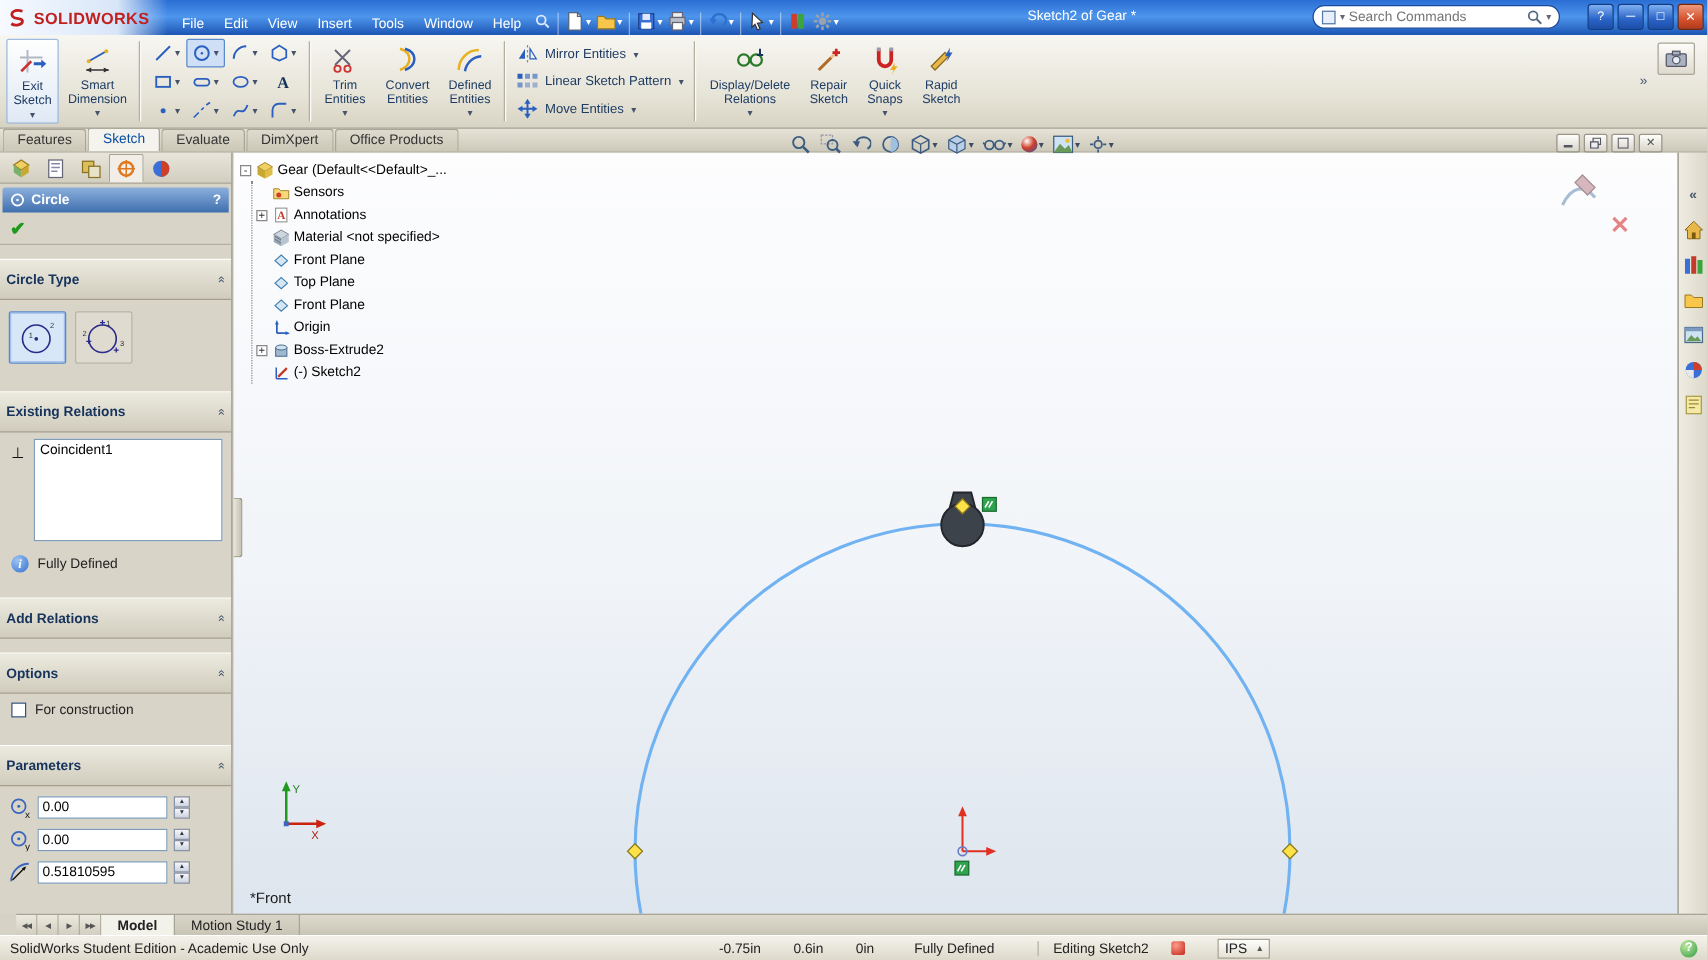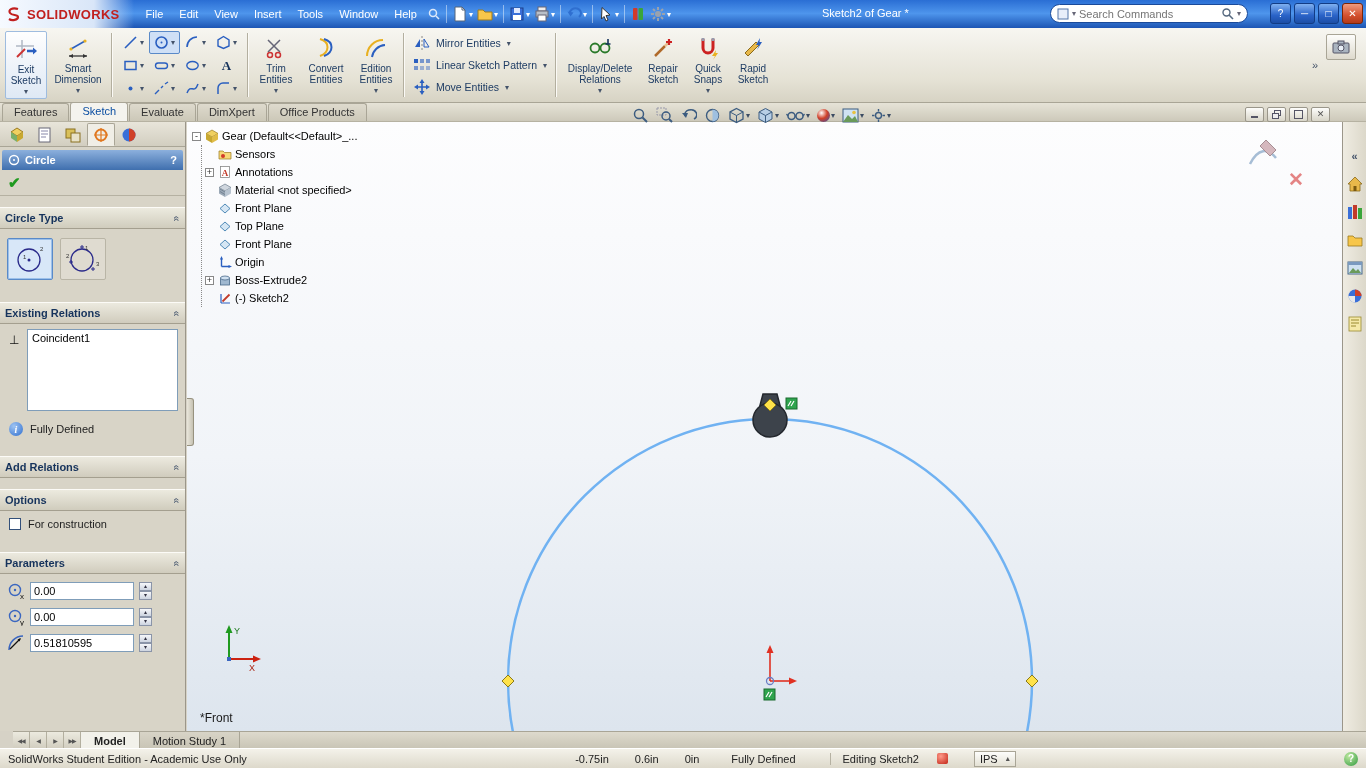--- a/index.html
+++ b/index.html
@@ -1,21 +1,21 @@
 <!DOCTYPE html>
 <html><head>
 <meta charset="utf-8">
 <style>
 *{margin:0;padding:0;box-sizing:border-box}
 html,body{width:1366px;height:768px;overflow:hidden}
 body{font-family:"Liberation Sans",sans-serif;font-size:11px;position:relative;background:#d6d2c6;color:#222}
 svg{display:block}
 
 
-#titlebar{position:absolute;left:0;top:0;width:1366px;height:28px;background:linear-gradient(180deg,#2a6ed4 0%,#4e95ec 48%,#1c55b4 100%);display:flex;align-items:center;color:#fff;z-index:60}
+#titlebar{position:absolute;left:0;top:0;width:1366px;height:28px;background:linear-gradient(180deg,#2a6ed4 0%,#4e95ec 48%,#1c55b4 100%);display:flex;align-items:flex-end;color:#fff;z-index:60}
 #logo{display:flex;align-items:center;gap:5px;height:28px;padding:0 14px 0 6px;background:linear-gradient(90deg,#f6faff 0%,#d9e6f8 70%,rgba(217,230,248,0) 100%)}
 #logo .lg-text{color:#c1201f;font-weight:bold;font-size:13px;letter-spacing:.3px}
 #menubar{display:flex;margin-left:4px}
 .menu-item{padding:3px 8px;cursor:default}
 .tb-sep{width:1px;height:18px;background:rgba(255,255,255,.45);margin:0 3px}
 .tbi{display:flex;align-items:center;height:22px;padding:0 2px}
 .dd{font-size:8px;color:#fff;margin-left:1px}
 #doc-title{position:absolute;left:822px;top:7px;font-size:11px;white-space:nowrap}
 #search-box{position:absolute;right:118px;top:4px;width:198px;height:19px;background:#fff;border-radius:10px;display:flex;align-items:center;padding:0 6px;border:1px solid #1a4a9a;gap:3px}
 #search-box input{flex:1;border:none;outline:none;font-size:11px;color:#666;background:transparent;min-width:0}
@@ -57,21 +57,21 @@
 
 
 #leftpanel{position:absolute;left:0;top:122px;width:186px;height:609px;background:#d8d4c7;border-right:1px solid #9b968a;z-index:30;display:flex;flex-direction:column;overflow:hidden}
 #pm-tabs{height:25px;display:flex;align-items:flex-end;background:linear-gradient(#e8e5da,#d2cec0);border-bottom:1px solid #a9a596;padding-left:3px;flex:none}
 .pm-tab{width:28px;height:23px;display:flex;align-items:center;justify-content:center;border:1px solid transparent}
 .pm-tab.active{background:#f0eee6;border-color:#a9a596;border-bottom-color:#f0eee6;border-radius:2px 2px 0 0}
 #pm-header{height:20px;margin:3px 2px 0;background:linear-gradient(180deg,#8cb0dd,#3f6fae);color:#fff;font-weight:bold;display:flex;align-items:center;gap:5px;padding:0 6px;border-radius:2px 2px 0 0;flex:none}
 #pm-header .q{margin-left:auto;font-weight:bold}
 #pm-ok{height:26px;display:flex;align-items:center;padding:0 8px;border-bottom:1px solid #b5b1a2;flex:none}
 #pm-ok .chk{color:#1f9a1f;font-size:15px;font-weight:bold}
-.sec-h{height:22px;display:flex;align-items:center;padding:0 5px;background:linear-gradient(#eceadf,#d0ccbd);border-top:1px solid #fcfbf7;border-bottom:1px solid #a49f8f;color:#16335c;font-weight:bold;flex:none}
+.sec-h{height:33px;display:flex;align-items:center;padding:0 5px;background:linear-gradient(#eceadf,#d0ccbd);border-top:1px solid #fcfbf7;border-bottom:1px solid #a49f8f;color:#16335c;font-weight:bold;flex:none}
 .sec-h .chev{margin-left:auto;transform:rotate(90deg);font-size:10px;color:#41526b;font-weight:normal}
 .sec-gap{height:11px;flex:none}
 .ct-body{display:flex;gap:7px;padding:9px 7px 11px;flex:none}
 .ct-btn{width:46px;height:42px;background:#dfdbd0;border:1px solid #b9b5a6;border-radius:2px;display:flex;align-items:center;justify-content:center}
 .ct-btn.active{background:#d8e7f8;border:1px solid #5a8ac8;box-shadow:inset 0 0 0 1px #9cc0ea}
 .rel-body{position:relative;padding:5px 7px 2px 27px;flex:none}
 .rel-glyph{position:absolute;left:9px;top:9px;font-size:12px;color:#111}
 .rel-list{background:#fff;border:1px solid #7f9db9;height:82px;font-size:11px;padding:2px 4px;color:#000}
 .status-row{display:flex;align-items:center;gap:7px;padding:9px 6px 9px 9px;color:#222;flex:none}
 .info-ball{width:14px;height:14px;border-radius:50%;background:radial-gradient(circle at 35% 30%,#9fc4f2,#2f6fd0);color:#fff;font-size:10px;font-weight:bold;font-style:italic;display:flex;align-items:center;justify-content:center;flex:none;font-family:"Liberation Serif",serif}
@@ -352,21 +352,21 @@
       </span>
     <span class="rb-label" style="width:44px">Convert Entities</span>
   </div>
   <div class="rb-col">
     <span class="ic">
         <svg width="24" height="24" viewBox="0 0 24 24">
           <path d="M3 20 A16 16 0 0 1 19 4" fill="none" stroke="#e8b020" stroke-width="2"></path>
           <path d="M8 21 A14 14 0 0 1 21 9" fill="none" stroke="#2a5fc0" stroke-width="2"></path>
         </svg>
       </span>
-    <span class="rb-label" style="width:40px">Edition Entities</span>
+    <span class="rb-label" style="width:40px">Defined Entities</span>
     <span class="rb-dd">▾</span>
   </div>
   <div class="rb-sep"></div>
 
   <div class="rb-rows">
     <span class="rb-row">
       <svg width="18" height="16" viewBox="0 0 18 16">
           <path d="M9 1 V15" stroke="#888" stroke-dasharray="2 2"></path>
           <polygon points="2,12 7,4 7,12" fill="#2a5fc0"></polygon>
           <polygon points="16,12 11,4 11,12" fill="none" stroke="#2a5fc0"></polygon>

